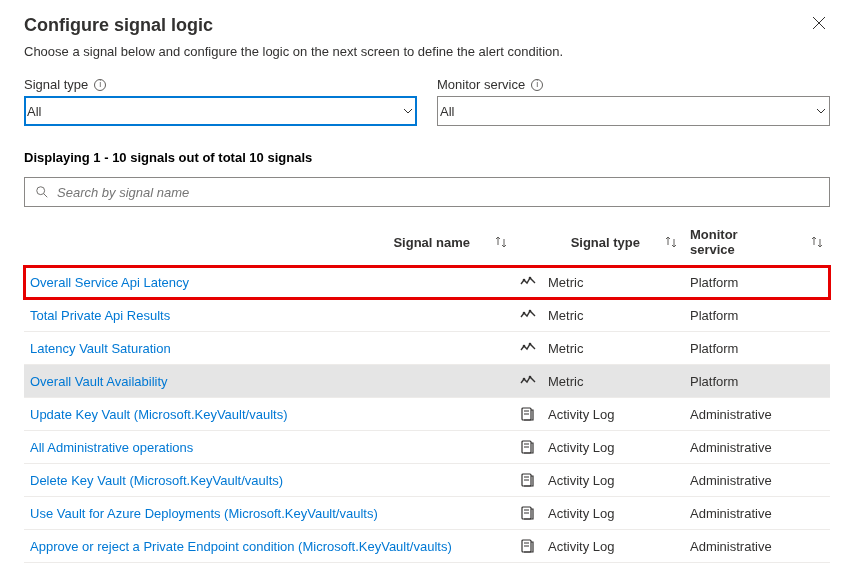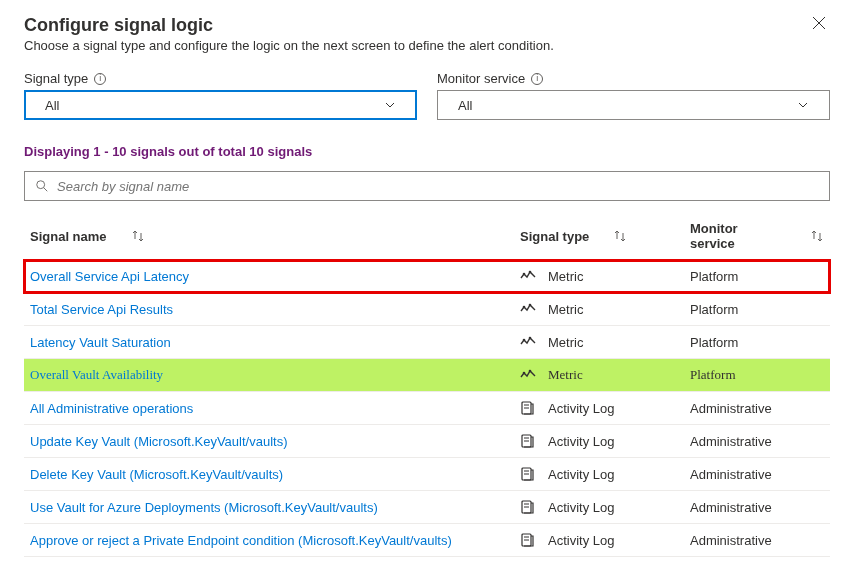--- a/index.html
+++ b/index.html
@@ -4,81 +4,81 @@
   <style>
     * { box-sizing: border-box; margin: 0; padding: 0; }
     body {
       font-family: "Segoe UI", -apple-system, BlinkMacSystemFont, sans-serif;
       font-size: 13px;
       color: #323130;
       background: #ffffff;
       padding: 12px 24px 24px;
       width: 854px;
     }
-    .header { display: flex; align-items: center; justify-content: space-between; }
+    .header { display: flex; align-items: center; justify-content: space-between; margin-bottom: 6px; }
     .title { font-size: 18px; font-weight: 600; color: #323130; }
     .close { cursor: pointer; font-size: 16px; color: #605e5c; padding: 4px 4px 4px 12px; }
     .subtitle { font-size: 13px; color: #323130; margin-bottom: 18px; }
     .filter-row { display: flex; gap: 20px; margin-bottom: 24px; }
     .filter-group { flex: 1; display: flex; flex-direction: column; }
     .filter-label { font-size: 13px; color: #323130; margin-bottom: 4px; display: flex; align-items: center; gap: 6px; }
     .info-icon { display:inline-flex; width:12px; height:12px; border:1px solid #605e5c; border-radius:50%; align-items:center; justify-content:center; font-size:9px; color:#605e5c; line-height:1; }
     .dropdown {
       display: flex; align-items: center; justify-content: space-between;
-      height: 30px; padding: 0 20px; font-size: 13px;
+      height: 30px; padding: 0 2px; font-size: 13px;
       border: 1px solid #8a8886; background:#fff; cursor: pointer;
     }
     .dropdown.selected { border: 1px solid #0078d4; box-shadow: inset 0 0 0 1px #0078d4; }
     .chevron-down { width: 12px; height: 12px; }
-    .count-text { font-size: 13px; font-weight: 600; color: #701a75; margin-bottom: 12px; }
+    .count-text { font-size: 13px; font-weight: 600; color: #000000; margin-bottom: 12px; }
     .search-box {
       display: flex; align-items: center; gap: 8px;
       height: 30px; border: 1px solid #8a8886; padding: 0 10px;
       margin-bottom: 12px;
     }
     .search-icon { width:14px; height:14px; color:#605e5c; flex-shrink:0; }
     .search-input { border:none; outline:none; flex:1; font-size:13px; font-style: italic; color:#605e5c; background:transparent; }
     .table { width: 100%; border-collapse: collapse; }
     .table th {
       text-align: left; font-weight: 600; font-size: 13px;
       padding: 8px 6px; color: #323130;
       border-bottom: 1px solid #edebe9;
     }
-    .th-wrap { display:flex; align-items:center; justify-content:flex-start; gap:24px; }
+    .th-wrap { display:flex; align-items:center; justify-content:flex-end; gap:24px; }
     .sort-icon { width:14px; height:14px; color:#605e5c; }
     .table td {
       padding: 8px 6px; font-size: 13px;
       border-bottom: 1px solid #edebe9; vertical-align: middle;
     }
     .col-name { width: 490px; }
     .col-type { width: 170px; }
     .col-service { width: auto; }
     .link { color: #0078d4; cursor: pointer; }
     .type-cell { display:flex; align-items:center; gap:12px; }
     .type-icon { width:16px; height:16px; display:inline-flex; align-items:center; justify-content:center; color:#323130; }
-    tr.highlighted td { background:#bef264;font-family:Liberation Serif, serif; }
+    tr.highlighted td { background:#e5e5e5; }
     tr.boxed {
       outline: 3px solid #e60000;
       outline-offset: -2px;
     }
     tr.boxed td { position: relative; }
   </style>
 </head>
 <body>
 
 <div class="header">
   <div class="title">Configure signal logic</div>
   <div class="close">
     <svg width="14" height="14" viewBox="0 0 14 14">
         <path d="M1 1 L13 13 M13 1 L1 13" stroke="#323130" stroke-width="1"></path>
       </svg>
   </div>
 </div>
 
-<div class="subtitle">Choose a signal type and configure the logic on the next screen to define the alert condition.</div>
+<div class="subtitle">Choose a signal below and configure the logic on the next screen to define the alert condition.</div>
 
 <div class="filter-row">
   <div class="filter-group">
     <div class="filter-label">
       <span>Signal type</span>
       <span class="info-icon">i</span>
     </div>
     <div class="dropdown selected">
       <span>All</span>
       <svg class="chevron-down" viewBox="0 0 12 12">
@@ -153,21 +153,21 @@
                 <circle cx="4" cy="6" r="1.3" fill="#323130"></circle>
                 <circle cx="10" cy="4" r="1.3" fill="#323130"></circle>
               </svg>
             </span>
         <span>Metric</span>
       </div>
     </td>
     <td><span>Platform</span></td>
   </tr>
       <tr>
-    <td><span class="link">Total Service Api Results</span></td>
+    <td><span class="link">Total Private Api Results</span></td>
     <td>
       <div class="type-cell">
         <span class="type-icon">
               <svg width="16" height="16" viewBox="0 0 16 16">
                 <path d="M1 10 L4 6 L7 9 L10 4 L15 9" fill="none" stroke="#323130" stroke-width="1.4"></path>
                 <circle cx="4" cy="6" r="1.3" fill="#323130"></circle>
                 <circle cx="10" cy="4" r="1.3" fill="#323130"></circle>
               </svg>
             </span>
         <span>Metric</span>
@@ -201,38 +201,38 @@
                 <circle cx="4" cy="6" r="1.3" fill="#323130"></circle>
                 <circle cx="10" cy="4" r="1.3" fill="#323130"></circle>
               </svg>
             </span>
         <span>Metric</span>
       </div>
     </td>
     <td><span>Platform</span></td>
   </tr>
       <tr>
+    <td><span class="link">Update Key Vault (Microsoft.KeyVault/vaults)</span></td>
+    <td>
+      <div class="type-cell">
+        <span class="type-icon">
+              <svg width="16" height="16" viewBox="0 0 16 16">
+                <rect x="2" y="2" width="9" height="12" rx="1" fill="none" stroke="#323130" stroke-width="1.2"></rect>
+                <path d="M11 4 L13 4 L13 14 L4 14" fill="none" stroke="#323130" stroke-width="1.2"></path>
+                <line x1="4" y1="5" x2="9" y2="5" stroke="#323130" stroke-width="1"></line>
+                <line x1="4" y1="8" x2="9" y2="8" stroke="#323130" stroke-width="1"></line>
+              </svg>
+            </span>
+        <span>Activity Log</span>
+      </div>
+    </td>
+    <td><span>Administrative</span></td>
+  </tr>
+      <tr>
     <td><span class="link">All Administrative operations</span></td>
-    <td>
-      <div class="type-cell">
-        <span class="type-icon">
-              <svg width="16" height="16" viewBox="0 0 16 16">
-                <rect x="2" y="2" width="9" height="12" rx="1" fill="none" stroke="#323130" stroke-width="1.2"></rect>
-                <path d="M11 4 L13 4 L13 14 L4 14" fill="none" stroke="#323130" stroke-width="1.2"></path>
-                <line x1="4" y1="5" x2="9" y2="5" stroke="#323130" stroke-width="1"></line>
-                <line x1="4" y1="8" x2="9" y2="8" stroke="#323130" stroke-width="1"></line>
-              </svg>
-            </span>
-        <span>Activity Log</span>
-      </div>
-    </td>
-    <td><span>Administrative</span></td>
-  </tr>
-      <tr>
-    <td><span class="link">Update Key Vault (Microsoft.KeyVault/vaults)</span></td>
     <td>
       <div class="type-cell">
         <span class="type-icon">
               <svg width="16" height="16" viewBox="0 0 16 16">
                 <rect x="2" y="2" width="9" height="12" rx="1" fill="none" stroke="#323130" stroke-width="1.2"></rect>
                 <path d="M11 4 L13 4 L13 14 L4 14" fill="none" stroke="#323130" stroke-width="1.2"></path>
                 <line x1="4" y1="5" x2="9" y2="5" stroke="#323130" stroke-width="1"></line>
                 <line x1="4" y1="8" x2="9" y2="8" stroke="#323130" stroke-width="1"></line>
               </svg>
             </span>

